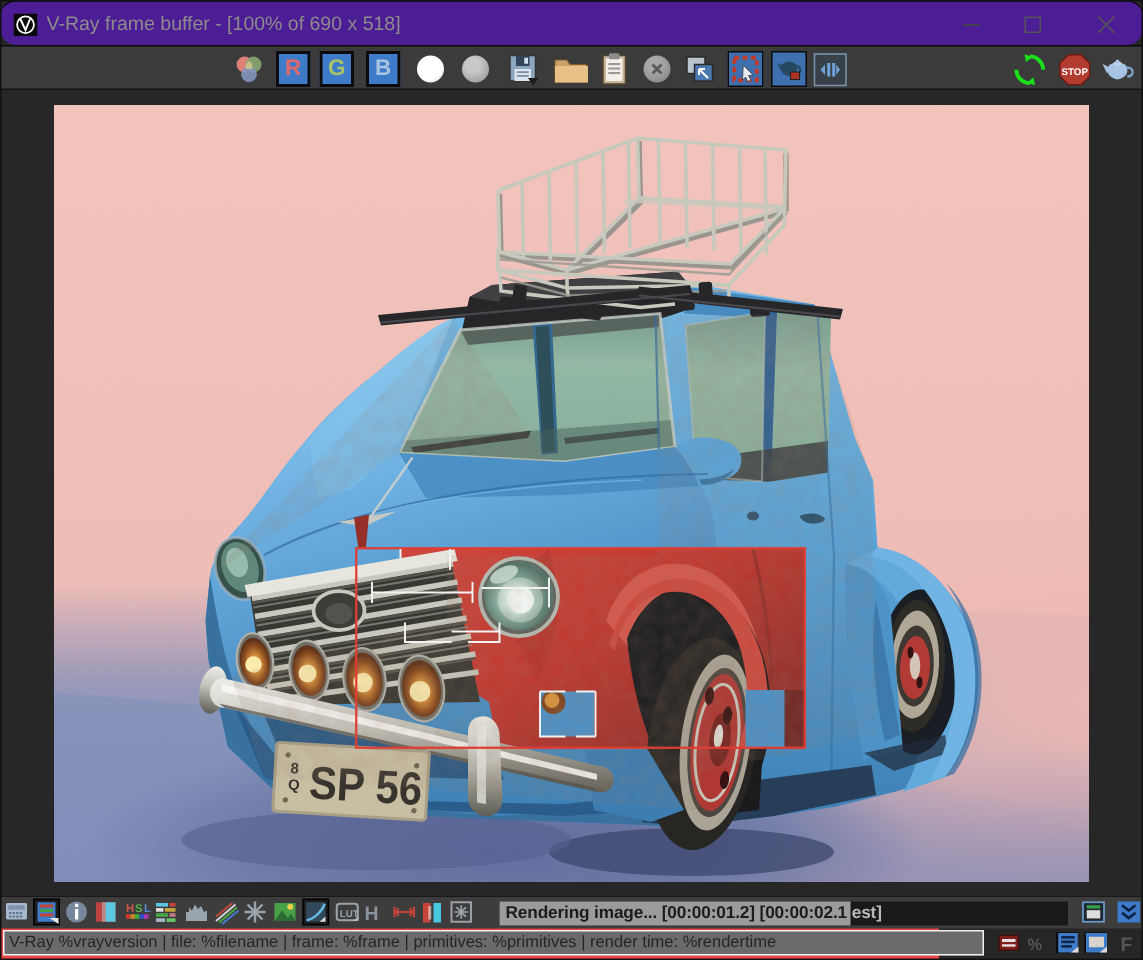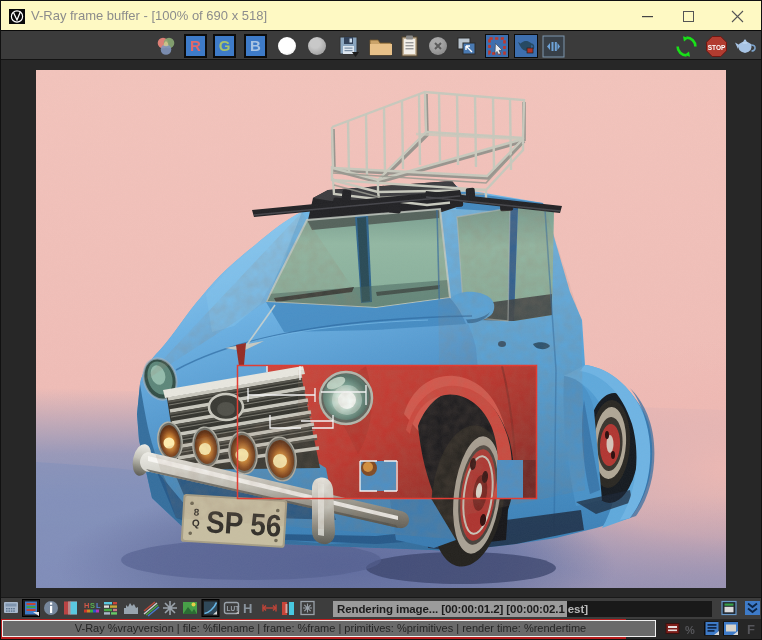--- a/index.html
+++ b/index.html
@@ -1,26 +1,26 @@
 <!DOCTYPE html>
 <html><head>
 <meta charset="utf-8">
 <style>
   html,body{margin:0;padding:0;}
   body{width:762px;height:640px;overflow:hidden;font-family:"Liberation Sans",sans-serif;background:#262626;}
   .frame{position:absolute;left:0;top:0;width:762px;height:640px;border:1px solid #111;box-sizing:border-box;z-index:99;pointer-events:none;}
-  .titlebar{position:absolute;left:0;top:0;width:762px;height:30px;background:#fef9c3;border-top:1px solid #000;box-sizing:border-box;}
+  .titlebar{position:absolute;left:0;top:0;width:762px;height:30px;background:#4c1d95;border-top:1px solid #000;box-sizing:border-box;border-radius:11px;}
   .vraylogo{position:absolute;left:9px;top:8px;width:16px;height:15px;}
   .title-text{position:absolute;left:31px;top:7px;font-size:13px;color:#8c8c8c;}
   .winbtn{position:absolute;top:0;width:44px;height:30px;color:#333;text-align:center;}
   .toolbar{position:absolute;left:0;top:30px;width:762px;height:30px;background:#3b3b3b;border-top:1px solid #0a0a0a;border-bottom:1px solid #141414;box-sizing:border-box;}
   .dropdown{position:absolute;left:2px;top:3px;width:150px;height:24px;background:#d6d6d6;border:1px solid #111;box-sizing:border-box;color:#0a0a0a;font-size:13px;line-height:22px;padding-left:6px;}
   .canvas{position:absolute;left:0;top:60px;width:762px;height:537px;background:#272727;}
   .statusbar{position:absolute;left:0;top:597px;width:762px;height:22px;background:#3d3d3d;border-top:1px solid #191919;box-sizing:border-box;}
-  .bottombar{position:absolute;left:0;top:619px;width:626px;height:21px;background:#b91c1c;text-align:center;}
+  .bottombar{position:absolute;left:0;top:619px;width:626px;height:21px;background:#ef4444;}
   .vfield{position:absolute;left:2px;top:1px;width:654px;height:17px;background:#6a6a6a;border:1px solid #f0f0f0;box-sizing:border-box;color:#252525;font-size:11px;line-height:15px;padding-left:3px;white-space:nowrap;overflow:hidden;}
 </style>
 </head>
 <body>
 <div class="frame"></div>
 
 <div class="titlebar">
   <svg class="vraylogo" viewBox="0 0 16 15">
     <rect x="0" y="0" width="16" height="15" fill="#090909"></rect>
     <circle cx="8" cy="7.5" r="5.6" fill="none" stroke="#fff" stroke-width="1.2"></circle>

